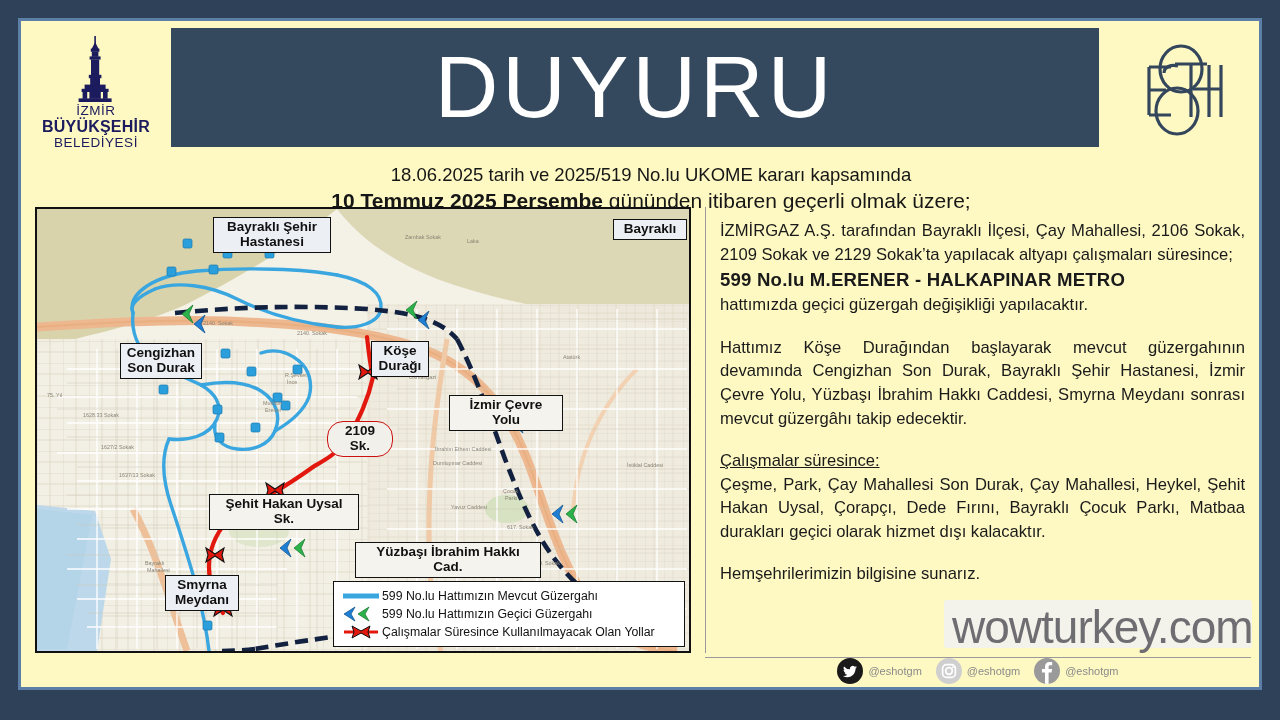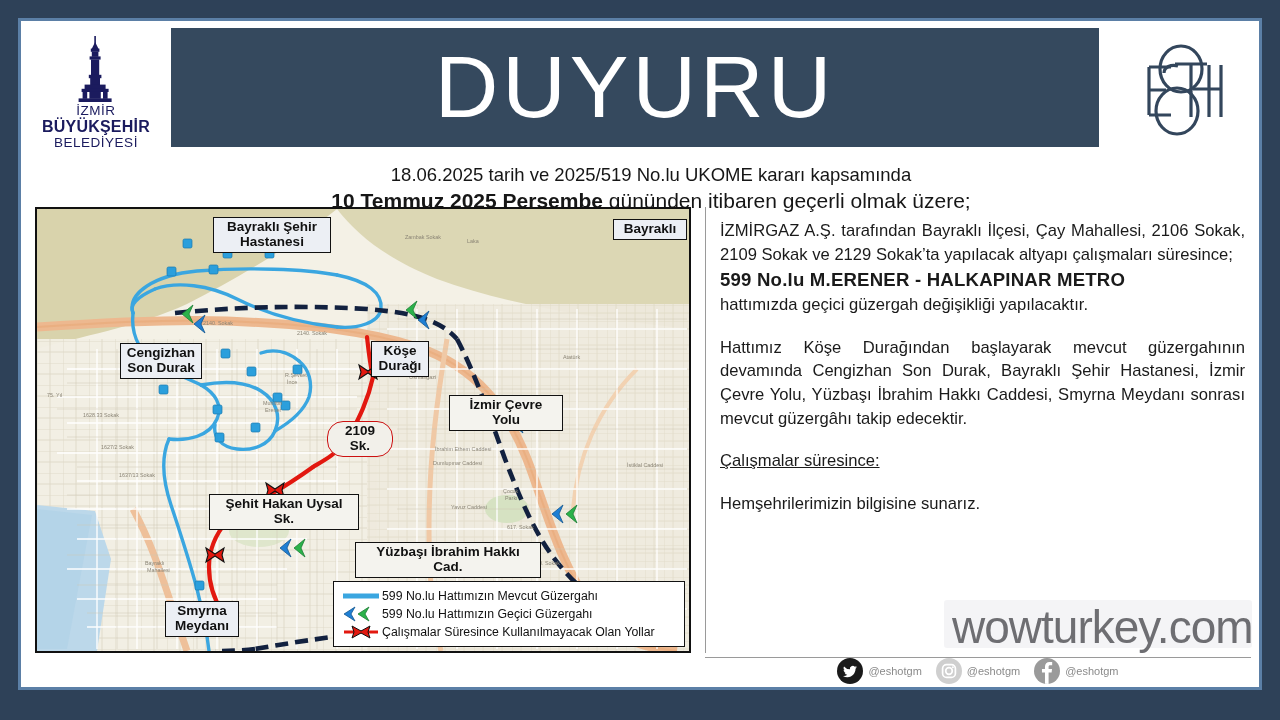--- a/index.html
+++ b/index.html
@@ -12,21 +12,21 @@
   #root {
     position: relative;
     width: 1280px; height: 720px;
     background: #2e4158;
   }
   
   .card {
     position: absolute;
     left: 18px; top: 18px;
     width: 1244px; height: 672px;
-    background: #ffffff;
+    background: #fef9c3;
     border: 3px solid #5b7fa6;
     box-sizing: border-box;
   }
   
   .header {
     position: absolute;
     left: 0; top: 0;
     width: 100%; height: 140px;
     display: flex;
     align-items: center;
@@ -424,21 +424,21 @@
 Hastanesi</div>
       <div class="map-label" style="left:576px; top:10px; width:74px;">Bayraklı</div>
       <div class="map-label" style="left:83px; top:134px; width:82px;">Cengizhan
 Son Durak</div>
       <div class="map-label" style="left:334px; top:132px; width:58px;">Köşe
 Durağı</div>
       <div class="map-label plain" style="left:412px; top:186px; width:114px;">İzmir Çevre Yolu</div>
       <div class="map-label red-border" style="left:290px; top:212px; width:66px;border-radius:16px;">2109 Sk.</div>
       <div class="map-label plain" style="left:172px; top:285px; width:150px;">Şehit Hakan Uysal Sk.</div>
       <div class="map-label plain" style="left:318px; top:333px; width:186px;">Yüzbaşı İbrahim Hakkı Cad.</div>
-      <div class="map-label" style="left:128px; top:392px; width:74px;">Smyrna
+      <div class="map-label" style="left:128px; top:366px; width:74px;">Smyrna
 Meydanı</div>
 
       <div class="legend">
         <div class="legend-row">
           <div class="legend-sym">
             <svg width="38" height="10" viewBox="0 0 38 10">
                 <line x1="1" y1="5" x2="37" y2="5" stroke="#3aa6e0" stroke-width="5"></line>
               </svg>
           </div>
           <div class="legend-txt">599 No.lu Hattımızın Mevcut Güzergahı</div>
@@ -465,20 +465,21 @@
     </div>
 
     <div class="text-panel">
       <div class="tp-para">İZMİRGAZ A.Ş. tarafından Bayraklı İlçesi, Çay Mahallesi, 2106 Sokak, 2109 Sokak ve 2129 Sokak’ta yapılacak altyapı çalışmaları süresince;</div>
       <div class="tp-strong">599 No.lu M.ERENER - HALKAPINAR METRO</div>
       <div class="tp-para">hattımızda geçici güzergah değişikliği yapılacaktır.</div>
       <div class="tp-gap"></div>
       <div class="tp-para">Hattımız Köşe Durağından başlayarak mevcut güzergahının devamında Cengizhan Son Durak, Bayraklı Şehir Hastanesi, İzmir Çevre Yolu, Yüzbaşı İbrahim Hakkı Caddesi, Smyrna Meydanı sonrası mevcut güzergâhı takip edecektir.</div>
       <div class="tp-gap"></div>
       <div class="tp-para tp-underline">Çalışmalar süresince:</div>
+      <div class="tp-para">Çeşme, Park, Çay Mahallesi Son Durak, Çay Mahallesi, Heykel, Şehit Hakan Uysal, Çorapçı, Dede Fırını, Bayraklı Çocuk Parkı, Matbaa durakları geçici olarak hizmet dışı kalacaktır.</div>
       <div class="tp-gap"></div>
       <div class="tp-para">Hemşehrilerimizin bilgisine sunarız.</div>
     </div>
 
     <div class="footer">
       <div class="social">
         <svg width="26" height="26" viewBox="0 0 26 26">
           <circle cx="13" cy="13" r="13" fill="#1a1a1a"></circle>
           <path d="M20 9.2c-.5.23-1.06.38-1.64.45.59-.35 1.04-.91 1.25-1.58-.55.33-1.16.56-1.81.69a2.86 2.86 0 0 0-4.87 2.6 8.1 8.1 0 0 1-5.88-2.98 2.85 2.85 0 0 0 .88 3.81c-.46-.01-.9-.14-1.29-.35v.04c0 1.38.98 2.53 2.29 2.79-.24.07-.5.1-.76.1-.18 0-.37-.02-.54-.05a2.86 2.86 0 0 0 2.67 1.99A5.74 5.74 0 0 1 6 17.9a8.08 8.08 0 0 0 4.38 1.28c5.26 0 8.13-4.35 8.13-8.13l-.01-.37A5.8 5.8 0 0 0 20 9.2z" fill="#fff"></path>
         </svg>

